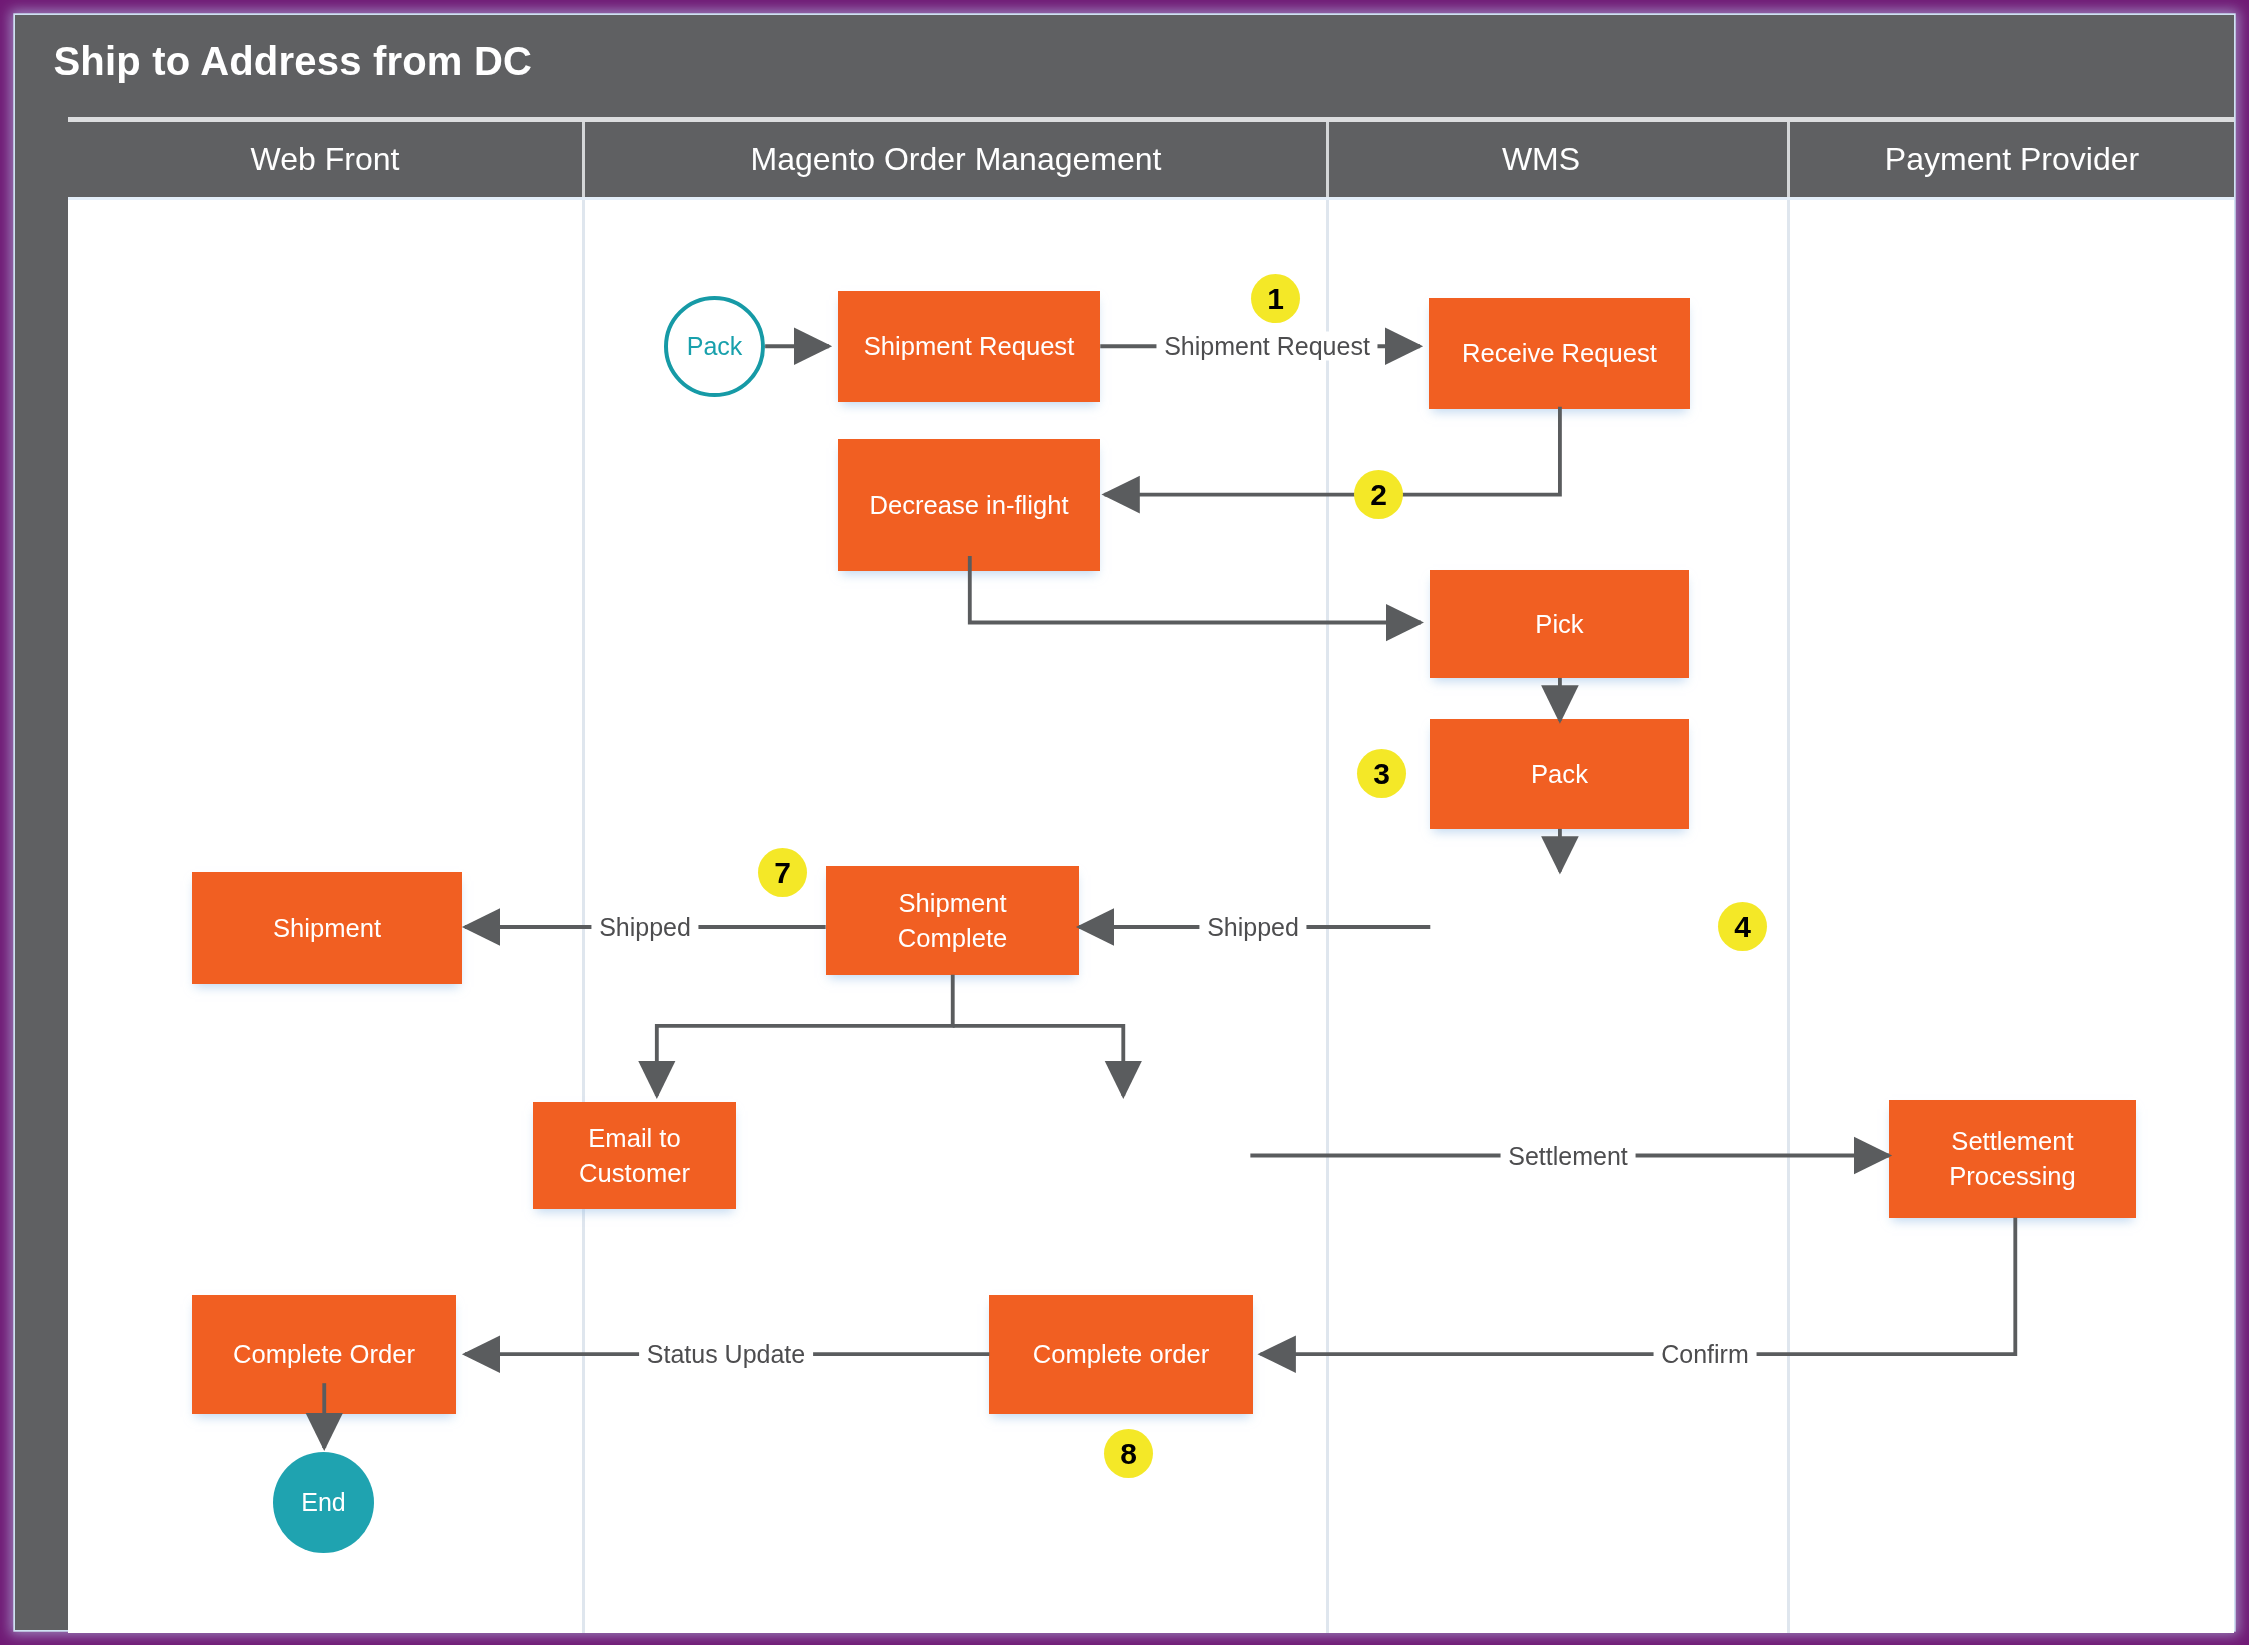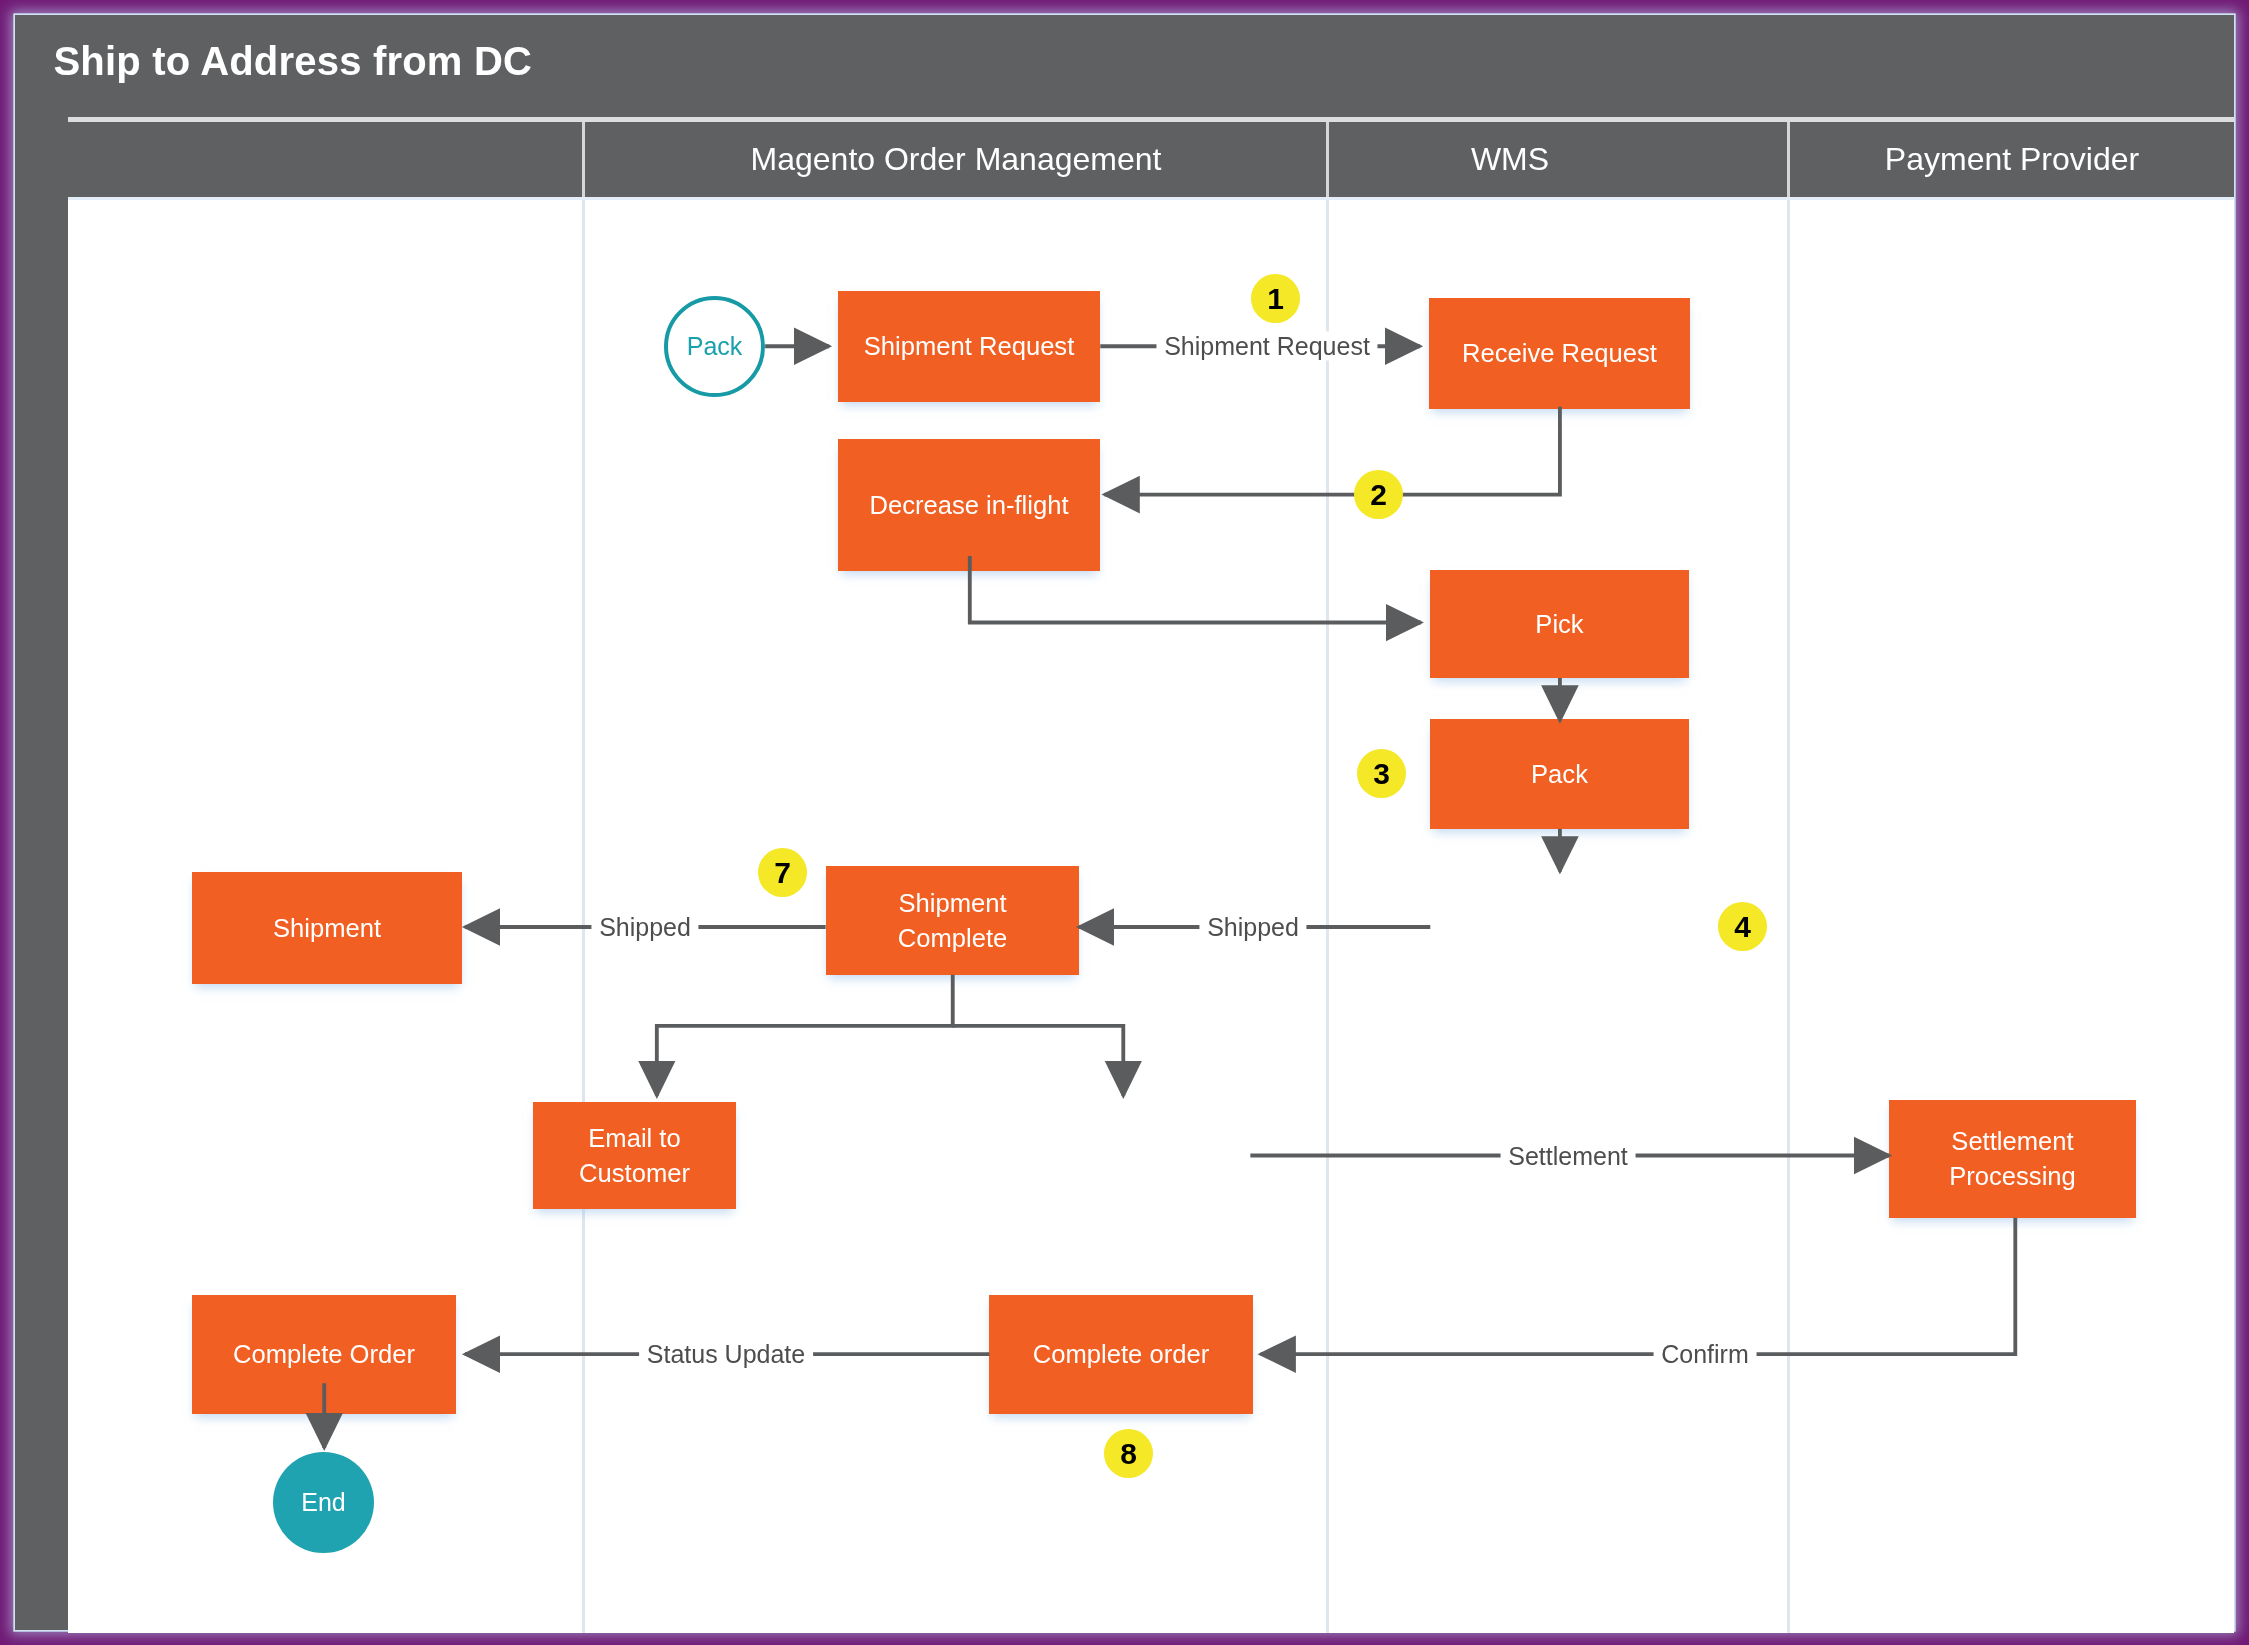--- a/index.html
+++ b/index.html
@@ -172,26 +172,29 @@
 <div id="canvas">
 
   <div id="outer-frame"></div>
   <div id="left-rail"></div>
 
   <div id="title-bar">
     <div id="title-text">Ship to Address from DC</div>
   </div>
 
   <div id="lane-header">
+    <div class="lane-head" style="left:0px;width:514px;">
+      <span>Web Front</span>
+    </div>
     <div class="lane-head-sep" style="left:514px;"></div>
     <div class="lane-head" style="left:518px;width:740px;">
       <span>Magento Order Management</span>
     </div>
     <div class="lane-head-sep" style="left:1258px;"></div>
-    <div class="lane-head" style="left:1261px;width:362px;text-align:right;">
+    <div class="lane-head" style="left:1292px;width:362px;text-align:right;">
       <span>WMS</span>
     </div>
     <div class="lane-head-sep" style="left:1719px;"></div>
     <div class="lane-head" style="left:1722px;width:444px;justify-content:center;">
       <span>Payment Provider</span>
     </div>
   </div>
 
   <div id="lane-body">
     <div class="lane-div" style="left:514px;"></div>

